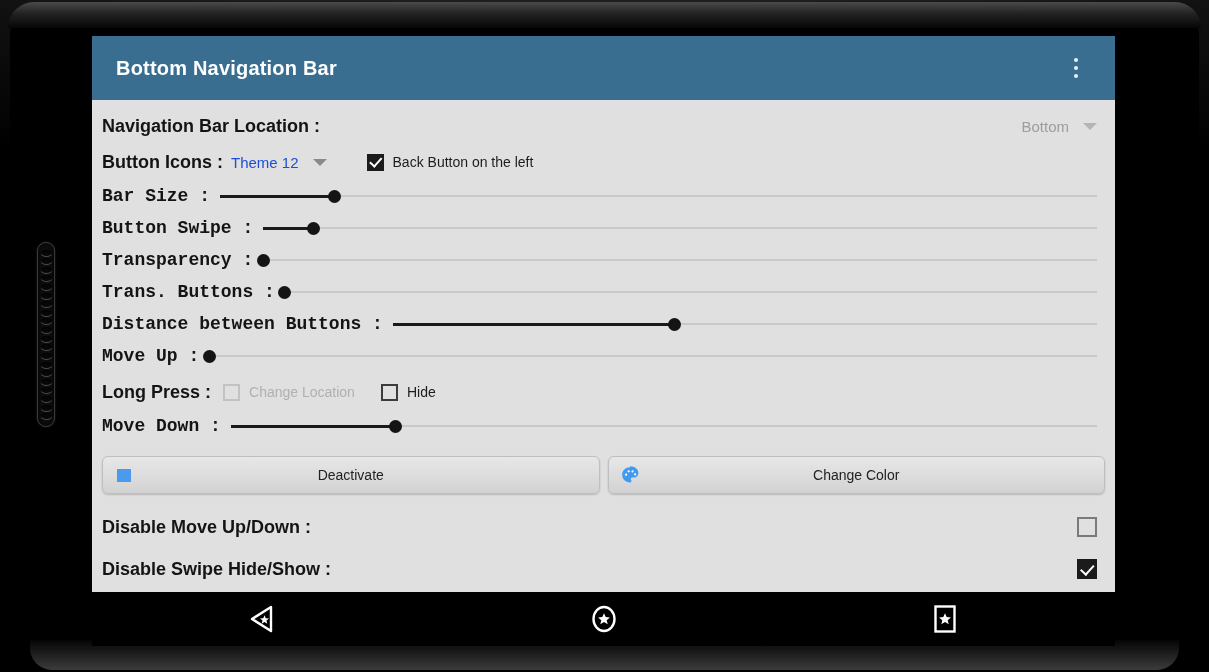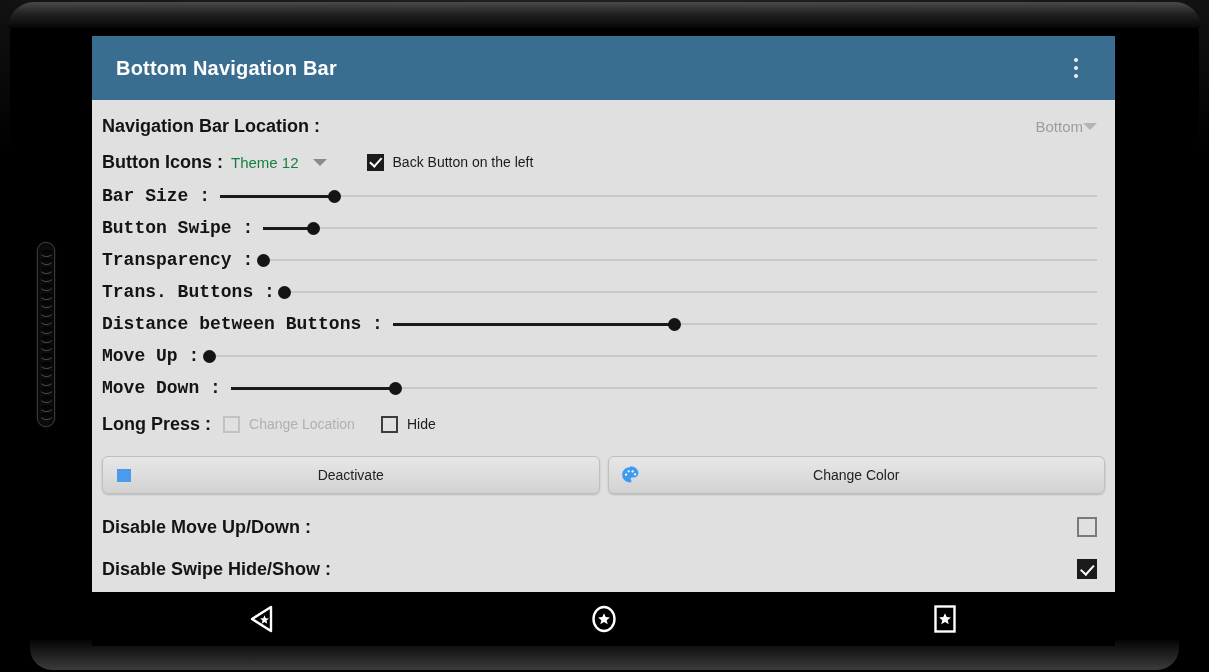--- a/index.html
+++ b/index.html
@@ -83,36 +83,36 @@
     position: relative;
   }
   .label {
     font-size: 18px; font-weight: bold; color: #141414;
     white-space: nowrap; flex: none;
   }
 
   
   #row-location { height: 36px; margin-top: 8px; }
   #location-value-wrap {
-    margin-left: auto; display: flex; align-items: center; 
+    margin-left: auto; display: flex; align-items: center; gap: 14px;
   }
   #location-value {
     font-size: 15px; color: #9d9d9d;
   }
   .caret {
     width: 0; height: 0;
     border-left: 7px solid transparent;
     border-right: 7px solid transparent;
     border-top: 7px solid #b4b4b4;
   }
   .caret.dark { border-top-color: #8a8a8a; }
 
   
   #row-icons { height: 36px; }
-  #theme-value { font-size: 15px; color: #15803d; margin-left: 8px; }
+  #theme-value { font-size: 15px; color: #1d4ed8; margin-left: 8px; }
   #theme-caret { margin-left: 14px; }
 
   .cb {
     width: 17px; height: 17px; flex: none;
     display: inline-flex; align-items: center; justify-content: center;
     position: relative;
   }
   .cb.checked { background: #1b1b1b; }
   .cb.checked::after {
     content: ""; position: absolute;
@@ -306,46 +306,46 @@
           <div class="thumb" style="left:40%"></div>
         </div>
       </div>
 
       <div class="row row-slider">
         <div class="label">Move Up :</div>
         <div class="slider">
           <div class="track-bg"></div>
           <div class="track-fill" style="width:0%"></div>
           <div class="thumb" style="left:0%"></div>
-        </div>
-      </div>
-
-      <div class="row row-slider">
-        <div class="label">Move Down :</div>
-        <div class="slider">
-          <div class="track-bg"></div>
-          <div class="track-fill" style="width:19%"></div>
-          <div class="thumb" style="left:19%"></div>
         </div>
       </div>
 
       <div class="row" id="row-longpress">
         <div class="label">Long Press :</div>
         <div id="longpress-opts">
           <div>
             <span class="cb unchecked disabled"></span>
             <span class="cb-text dim">Change Location</span>
           </div>
           <div>
             <span class="cb unchecked"></span>
             <span class="cb-text">Hide</span>
           </div>
         </div>
       </div>
 
+      <div class="row row-slider">
+        <div class="label">Move Down :</div>
+        <div class="slider">
+          <div class="track-bg"></div>
+          <div class="track-fill" style="width:19%"></div>
+          <div class="thumb" style="left:19%"></div>
+        </div>
+      </div>
+
       <div id="row-actions">
         <div class="action-btn">
           <span class="btn-icon-slot">
             <span id="deactivate-swatch"></span>
           </span>
           <span class="btn-label">Deactivate</span>
         </div>
         <div class="action-btn">
           <span class="btn-icon-slot">
             <svg id="palette-icon" viewBox="0 0 24 24" aria-hidden="true">

